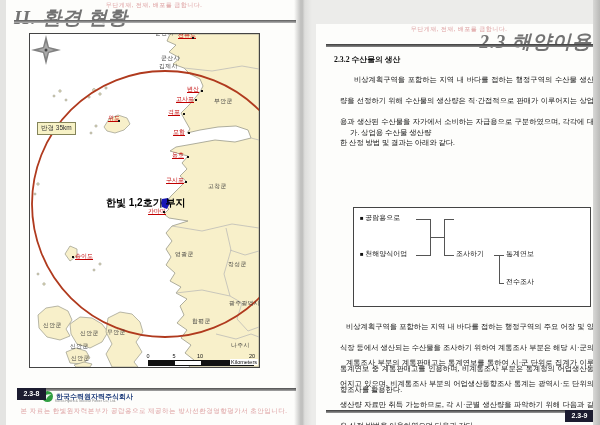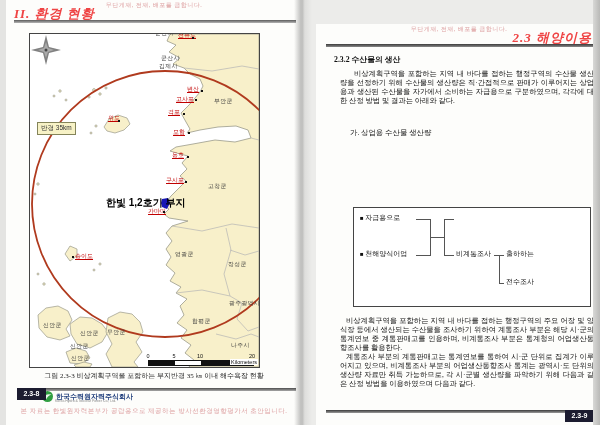--- a/index.html
+++ b/index.html
@@ -11,21 +11,21 @@
   .gutter{position:absolute;top:0;left:294px;width:18px;height:425px;
           background:linear-gradient(to right,rgba(0,0,0,0) 0%,rgba(40,40,40,.30) 40%,rgba(120,120,120,.12) 60%,rgba(0,0,0,0) 100%);z-index:5;}
   .edge-right{position:absolute;top:0;right:0;width:7px;height:425px;
           background:linear-gradient(to right,#d8d8d6,#b9b9b7);z-index:5;}
   .edge-left{position:absolute;top:0;left:0;width:6px;height:425px;background:#e4e4e2;z-index:5;}
 
   .wm{position:absolute;left:0;right:0;text-align:center;color:#dd9fa0;letter-spacing:.5px;}
   .wm.top{top:1px;font-size:6px;}
   .wm.bot{top:407px;font-size:6.5px;}
 
-  .hdr{position:absolute;top:5px;font-size:13px;font-weight:bold;font-style:italic;color:#ef4444;letter-spacing:1px;}
+  .hdr{position:absolute;top:5px;font-size:19px;font-weight:bold;font-style:italic;color:#737373;letter-spacing:1px;}
   .hdr-line{position:absolute;top:20px;height:3px;background:linear-gradient(#5a5a5a,#b5b5b5);}
 
   
   #map{position:absolute;left:23px;top:33px;width:229px;height:333px;background:#fff;
        border:1px solid #444;overflow:hidden;}
   #map svg{position:absolute;left:0;top:0;}
   .map-label{position:absolute;white-space:nowrap;font-family:"Liberation Sans",sans-serif;line-height:1;}
   .map-label.admin{font-size:5.8px;color:#3a3a3a;letter-spacing:.4px;}
   .map-label.beach{font-size:6px;color:#c00000;text-decoration:underline;}
   .map-dot{position:absolute;width:2px;height:2px;background:#111;}
@@ -46,21 +46,21 @@
          font-weight:bold;text-align:center;line-height:12px;font-family:"Liberation Sans",sans-serif;z-index:3;}
   .foot-line{position:absolute;height:3px;background:linear-gradient(#4d4d4d,#a8a8a8);}
   #pub-row{position:absolute;left:36px;top:389px;height:14px;display:flex;align-items:center;gap:3px;}
   #pub-name{font-size:7px;font-weight:bold;color:#22407e;font-family:"Liberation Sans",sans-serif;line-height:1;}
   #pub-sub{position:absolute;left:49px;top:399px;font-size:3.5px;color:#8a8a8a;font-family:"Liberation Sans",sans-serif;}
   #doc-title{position:absolute;right:40px;top:390px;font-size:7px;color:#111;}
 
   
   .rp{position:absolute;color:#101010;}
   #sec-title{left:18px;top:30px;font-size:7.8px;font-weight:bold;}
-  .para{left:24px;width:254px;font-size:7.3px;line-height:9px;text-align:justify;}
+  .para{left:24px;width:254px;font-size:7.3px;line-height:21px;text-align:justify;}
   #para1{top:45px;text-indent:14px;}
   #sub-a{left:34px;top:104px;font-size:7.4px;}
   #para2{top:115px;text-indent:25px;}
   #para3{top:292px;text-indent:6px;}
   #para4{top:328px;text-indent:6px;}
 
   
   #diagram{position:absolute;left:37px;top:183px;width:236px;height:98px;border:1px solid #444;background:#fff;}
   #diagram .dg-label{position:absolute;font-size:7px;white-space:nowrap;color:#111;}
   #diagram .bullet::before{content:"\25A0\00a0";font-size:6px;}
@@ -177,21 +177,20 @@
             <span class="tick" style="left: 104px;">20</span>
           </div>
         <div id="sb-bar">
           <div class="sb-seg" style="left:0;width:26px;"></div>
           <div class="sb-seg" style="left:52px;width:52px;"></div>
         </div>
         <div id="sb-unit">Kilometers</div>
       </div>
     </div>
 
-    <div id="caption-left">그림 2.3-3 비상계획구역을 포함하는 부지반경 35 ㎞ 이내 해수욕장 현황</div>
 
     <div class="foot-line" style="left:11px;width:279px;top:388px;"></div>
     <div class="pgbox" style="left:11px;top:388px;">2.3-8</div>
     <div id="pub-row">
       <svg width="11" height="11" viewBox="0 0 11 11">
         <circle cx="5.5" cy="5.5" r="5.5" fill="#2f9e41"></circle>
         <path d="M1.5,6.5 Q4,2 9.5,3.5 Q6,4.5 4,8.5 Z" fill="#fff" opacity="0.9"></path>
       </svg>
       <span id="pub-name">한국수력원자력주식회사</span>
     </div>
@@ -202,35 +201,35 @@
   <div class="page" id="page-right">
     <div class="wm top">무단게재, 전재, 배포를 금합니다.</div>
     <div class="hdr" style="right:10px;">2.3 해양이용</div>
     <div class="hdr-line" style="left:10px;width:278px;background:linear-gradient(#3a3a3a,#8a8a8a);"></div>
 
     <div class="rp" id="sec-title">2.3.2 수산물의 생산</div>
     <div class="rp para" id="para1">비상계획구역을 포함하는 지역 내 바다를 접하는 행정구역의 수산물 생산량을 선정하기 위해 수산물의 생산량은 직·간접적으로 판매가 이루어지는 상업용과 생산된 수산물을 자가에서 소비하는 자급용으로 구분하였으며, 각각에 대한 산정 방법 및 결과는 아래와 같다.</div>
     <div class="rp" id="sub-a">가. 상업용 수산물 생산량</div>
 
     <div id="diagram">
-      <span class="dg-label bullet" style="left:6px;top:5px;">자급용으로</span>
+      <span class="dg-label bullet" style="left:6px;top:5px;">공람용으로</span>
       <span class="dg-label bullet" style="left:6px;top:41px;">천해양식어업</span>
       <div class="dg-h" style="left:62px;top:11px;width:14px;"></div>
       <div class="dg-h" style="left:62px;top:47px;width:14px;"></div>
       <div class="dg-v" style="left:76px;top:11px;height:37px;"></div>
       <div class="dg-h" style="left:76px;top:29px;width:14px;"></div>
       <div class="dg-v" style="left:90px;top:11px;height:37px;"></div>
       <div class="dg-h" style="left:90px;top:11px;width:10px;"></div>
       <div class="dg-h" style="left:90px;top:47px;width:10px;"></div>
-      <span class="dg-label" style="left:102px;top:41px;">비계통조사</span>
+      <span class="dg-label" style="left:102px;top:41px;">조사하기</span>
       <div class="dg-h" style="left:140px;top:47px;width:5px;"></div>
       <div class="dg-v" style="left:145px;top:47px;height:28px;"></div>
       <div class="dg-h" style="left:145px;top:47px;width:5px;"></div>
       <div class="dg-h" style="left:145px;top:75px;width:5px;"></div>
-      <span class="dg-label" style="left:152px;top:41px;">출하하는</span>
+      <span class="dg-label" style="left:152px;top:41px;">통계연보</span>
       <span class="dg-label" style="left:152px;top:69px;">전수조사</span>
     </div>
 
     <div class="rp para" id="para4">계통조사 부분의 계통판매고는 통계연보를 통하여 시·군 단위로 집계가 이루어지고 있으며, 비계통조사 부분의 어업생산동향조사 통계는 광역시·도 단위의 생산량 자료만 취득 가능하므로, 각 시·군별 생산량을 파악하기 위해 다음과 같은 산정 방법을 이용하였으며 다음과 같다.</div>
     <div class="rp para" id="para3">비상계획구역을 포함하는 지역 내 바다를 접하는 행정구역의 주요 어장 및 양식장 등에서 생산되는 수산물을 조사하기 위하여 계통조사 부분은 해당 시·군의 통계연보 중 계통판매고를 인용하며, 비계통조사 부분은 통계청의 어업생산동향조사를 활용한다.</div>
 
     <div class="foot-line" style="left:10px;width:278px;top:386px;background:linear-gradient(#3a3a3a,#9a9a9a);"></div>
     <div class="pgbox" style="right:8px;top:386px;">2.3-9</div>
     <div class="wm bot">본 자료는 한빛원자력본부가 공람용으로 제공하는 방사선환경영향평가서 초안입니다.</div>
   </div>

